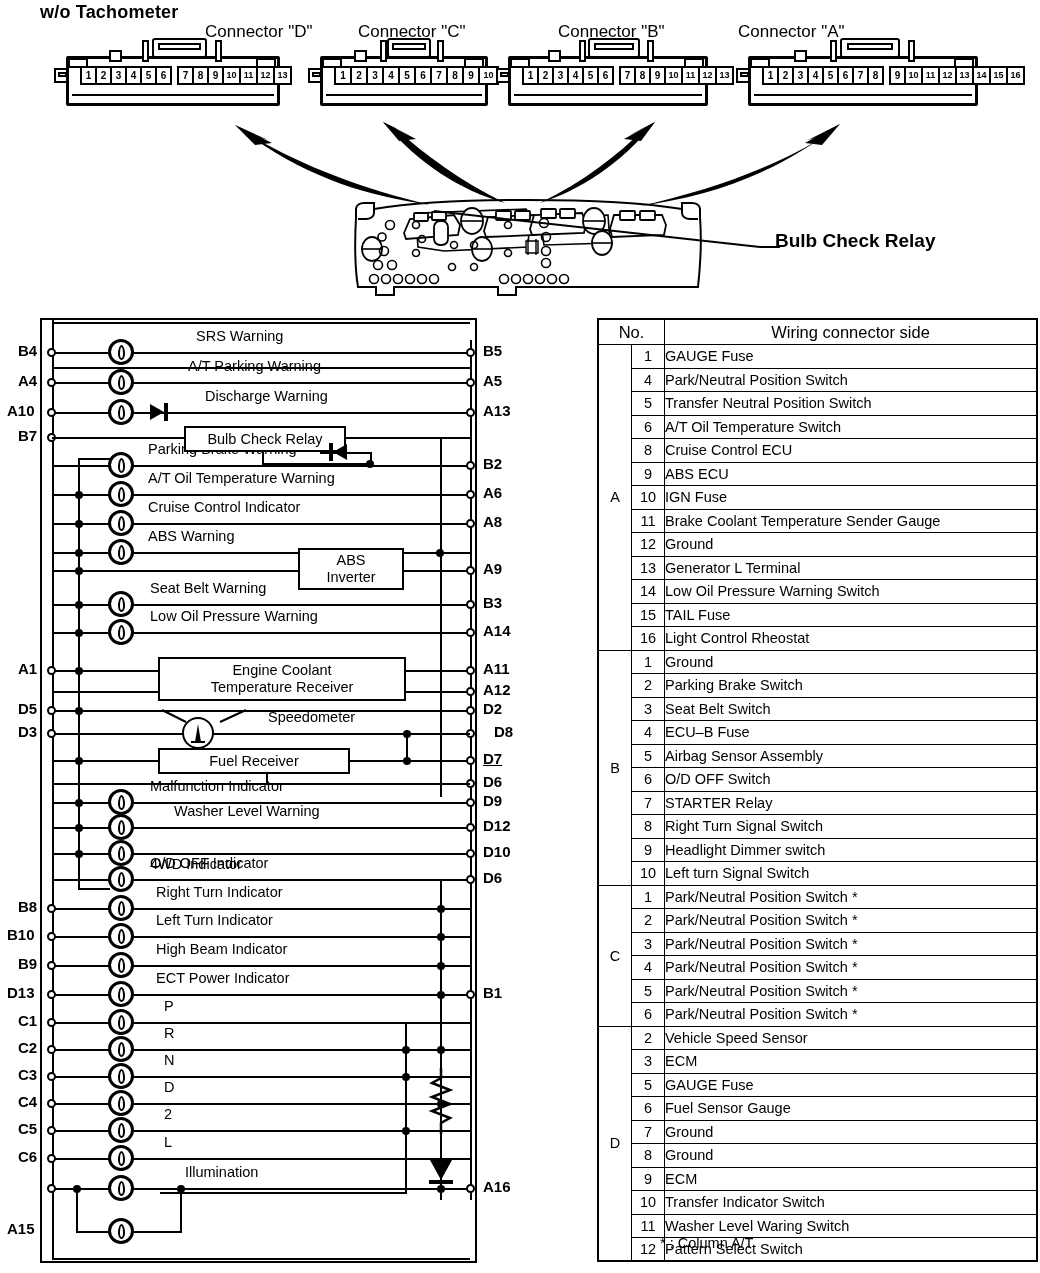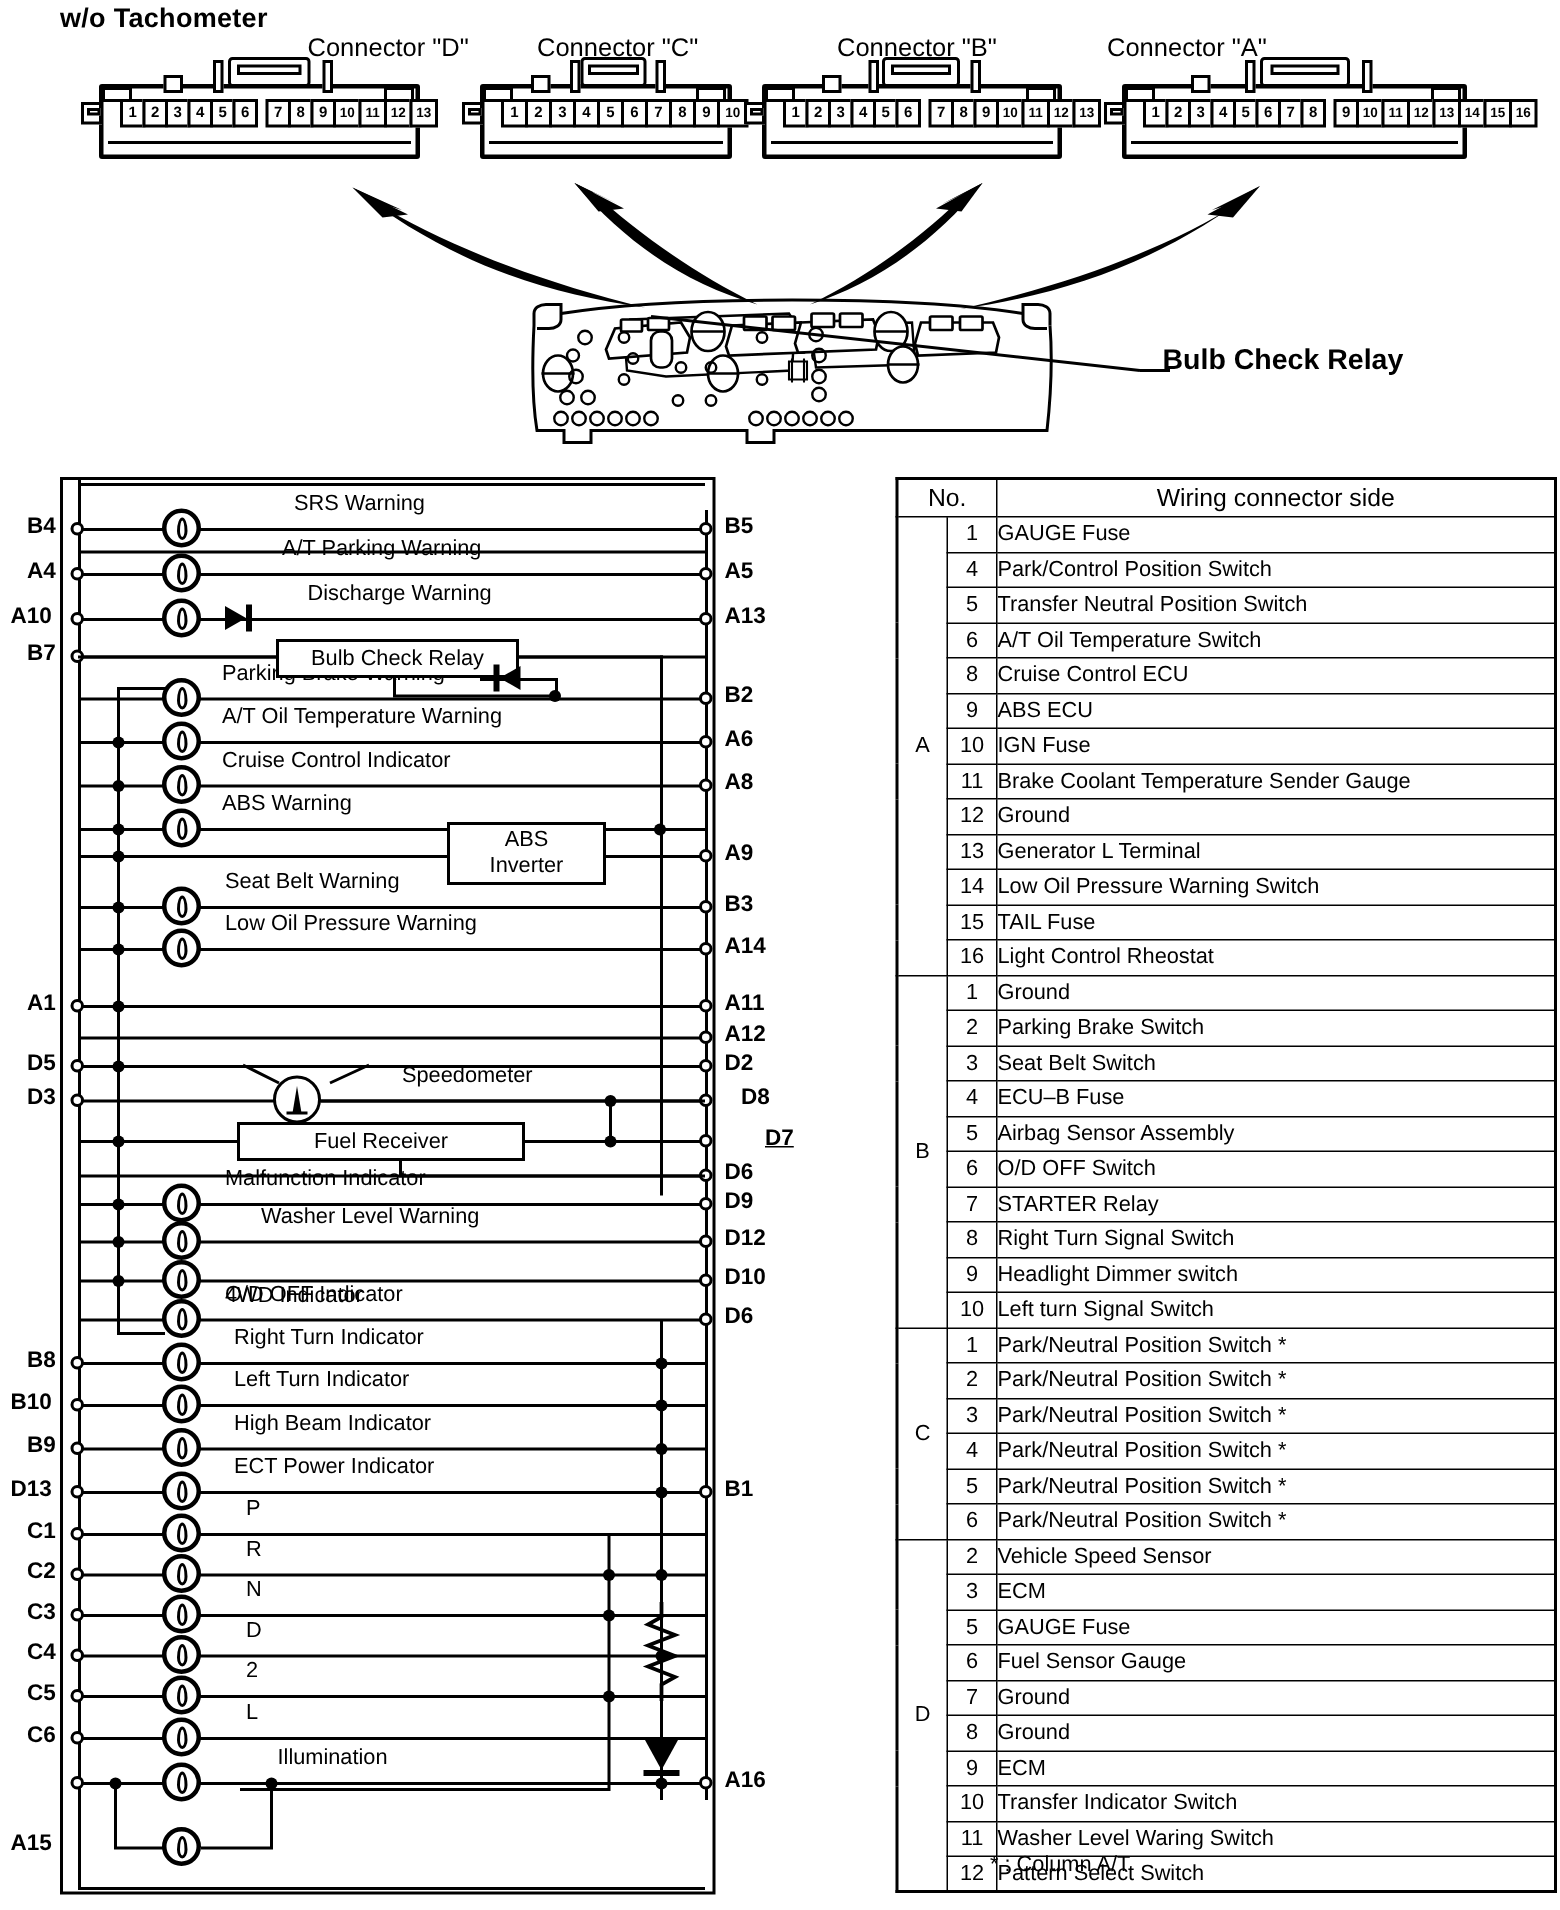--- a/index.html
+++ b/index.html
@@ -379,21 +379,21 @@
     <div class="term" style="left: 466px; top: 706px;"></div>
     <div class="rlab" style="left: 483px; top: 700px;">D2</div>
     <div class="wire wh" style="left: 52px; top: 733px; width: 418px;"></div>
     <div class="term" style="left: 47px; top: 729px;"></div>
     <div class="plab" style="left: 18px; top: 723px;">D3</div>
     <div class="term" style="left: 466px; top: 729px;"></div>
     <div class="rlab" style="left: 494px; top: 723px;">D8</div>
     <div class="clab" style="left: 268px; top: 709px;">Speedometer</div>
     <div class="wire wh" style="left: 52px; top: 760px; width: 418px;"></div>
     <div class="term" style="left: 466px; top: 756px;"></div>
-    <div class="rlab" style="left: 510px; top: 750px; text-decoration: underline;">D7</div>
+    <div class="rlab" style="left: 483px; top: 750px; text-decoration: underline;">D7</div>
     <div class="wire wh" style="left: 52px; top: 783px; width: 418px;"></div>
     <div class="term" style="left: 466px; top: 779px;"></div>
     <div class="rlab" style="left: 483px; top: 773px;">D6</div>
     <div class="wire wh" style="left: 52px; top: 802px; width: 418px;"></div>
     <div class="lamp" style="left: 108px; top: 789px;"></div>
     <div class="term" style="left: 466px; top: 798px;"></div>
     <div class="rlab" style="left: 483px; top: 792px;">D9</div>
     <div class="clab" style="left: 150px; top: 778px;">Malfunction Indicator</div>
     <div class="wire wh" style="left: 52px; top: 827px; width: 418px;"></div>
     <div class="lamp" style="left: 108px; top: 814px;"></div>
@@ -501,20 +501,24 @@
     <svg width="26" height="20" style="position: absolute; left: 327px; top: 442px;">
       <polygon points="20,2 20,18 6,10" fill="#000"></polygon>
       <rect x="2" y="1" width="4" height="18" fill="#000"></rect>
     </svg>
     <div class="boxlab" style="left: 298px; top: 548px; width: 106px; height: 42px;">
       <div>ABS</div>
       <div>Inverter</div>
     </div>
     <div class="wire wh" style="left: 404px; top: 552px; width: 36px;"></div>
     <div class="dot" style="left: 436px; top: 549px;"></div>
+    <div class="boxlab" style="left: 158px; top: 657px; width: 248px; height: 44px;">
+      <div>Engine Coolant</div>
+      <div>Temperature Receiver</div>
+    </div>
     <div class="spd" style="left: 182px; top: 717px;"></div>
     <svg width="32" height="32" style="position: absolute; left: 182px; top: 717px;">
       <path d="M16,7 L13,25 L19,25 Z" fill="#000"></path>
       <path d="M9,25 L23,25" stroke="#000" stroke-width="2"></path>
     </svg>
     <div class="wire wh" style="left: 78px; top: 710px; width: 104px;"></div>
     <div class="wire wh" style="left: 214px; top: 733px; width: 256px;"></div>
     <svg width="140" height="30" style="position: absolute; left: 160px; top: 706px;">
       <path d="M2,4 L26,16 M60,16 L86,4" stroke="#000" stroke-width="2" fill="none"></path>
     </svg>
@@ -560,21 +564,21 @@
     </tr>
   </thead>
   <tbody id="tbl-body">
       <tr style="height: 23.5px;">
         <td class="grp" rowspan="13">A</td>
         <td class="num">1</td>
         <td class="desc">GAUGE Fuse</td>
       </tr>
       <tr style="height: 23.5px;">
         <td class="num">4</td>
-        <td class="desc">Park/Control Position Switch</td>
+        <td class="desc">Park/Neutral Position Switch</td>
       </tr>
       <tr style="height: 23.5px;">
         <td class="num">5</td>
         <td class="desc">Transfer Neutral Position Switch</td>
       </tr>
       <tr style="height: 23.5px;">
         <td class="num">6</td>
         <td class="desc">A/T Oil Temperature Switch</td>
       </tr>
       <tr style="height: 23.5px;">

